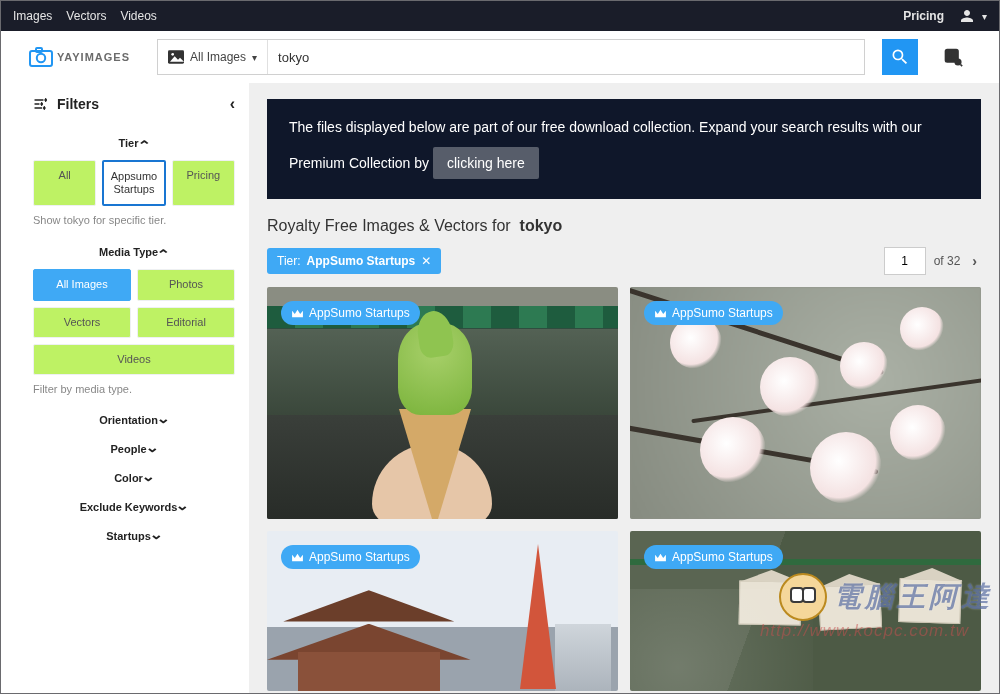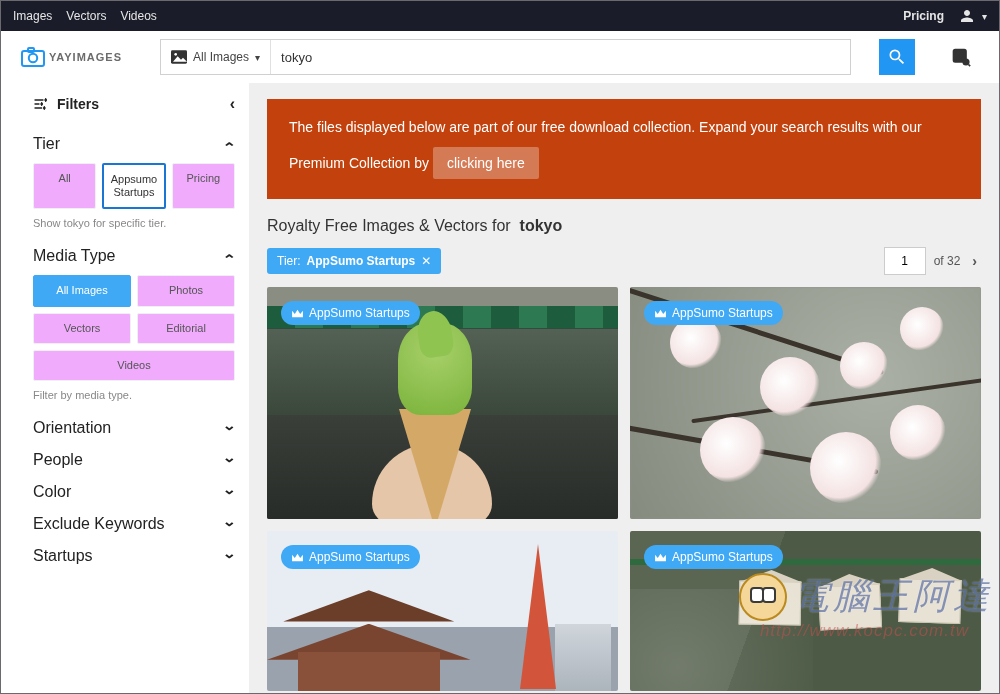--- a/index.html
+++ b/index.html
@@ -8,60 +8,60 @@
   
   .topbar { background: #1a1d29; color: #e5e5e5; display: flex; align-items: center; height: 30px; padding: 0 12px; font-size: 12px; }
   .topbar .nav { display: flex; gap: 14px; }
   .topbar .nav span { cursor: pointer; }
   .topbar .spacer { flex: 1; }
   .topbar .user { display: flex; align-items: center; gap: 6px; }
   .topbar .user svg { width: 18px; height: 18px; fill: #e5e5e5; }
   .topbar .chevron { font-size: 10px; }
   
   
-  .search-row { display: flex; align-items: center; height: 52px; padding: 0 20px; gap: 28px; }
+  .search-row { display: flex; align-items: center; height: 52px; padding: 0 28px; gap: 17px; }
   .logo { display: flex; align-items: center; gap: 4px; font-size: 11px; letter-spacing: 1px; color: #6b6b6b; font-weight: 600; }
   .logo svg { width: 24px; height: 22px; }
   .search-container { flex: 1; display: flex; align-items: center; border: 1px solid #d0d0d0; height: 36px; margin-left: 10px; }
   .search-type { display: flex; align-items: center; gap: 6px; padding: 0 10px; border-right: 1px solid #e0e0e0; font-size: 12px; color: #444; height: 100%; cursor: pointer; }
   .search-type svg { width: 16px; height: 14px; }
   .search-input { flex: 1; border: none; outline: none; padding: 0 10px; font-size: 13px; color: #333; height: 100%; }
   .search-btn { width: 36px; height: 36px; background: #2196f3; display: flex; align-items: center; justify-content: center; cursor: pointer; }
   .search-btn svg { width: 20px; height: 20px; fill: #fff; }
   .visual-search { width: 36px; height: 36px; display: flex; align-items: center; justify-content: center; cursor: pointer; }
   .visual-search svg { width: 20px; height: 20px; fill: #333; stroke: #333; }
   
   
   .main { display: flex; height: calc(694px - 30px - 52px - 2px); padding-left: 18px; }
   .sidebar { width: 230px; padding: 12px 14px 0 14px; overflow-y: auto; }
   .filters-header { display: flex; align-items: center; gap: 8px; font-weight: 700; font-size: 14px; color: #222; margin-bottom: 22px; }
   .filters-header svg { width: 16px; height: 16px; }
   .filters-header .collapse { margin-left: auto; font-size: 16px; font-weight: 700; cursor: pointer; }
   
   .filter-section { margin-bottom: 18px; }
-  .filter-title { display: flex; justify-content: space-between; align-items: center; font-weight: 400; font-size: 16px; color: #222; margin-bottom: 10px; cursor: pointer; }
+  .filter-title { display: flex; justify-content: center; align-items: center; font-weight: 700; font-size: 11px; color: #222; margin-bottom: 10px; cursor: pointer; }
   .filter-title .chev { font-size: 13px; font-weight: 700; }
   .filter-expanded .chev::before { content: "⌃"; display: inline-block; transform: translateY(3px) scaleX(1.3); }
   .filter-collapsed .chev::before { content: "⌄"; display: inline-block; transform: translateY(-2px) scaleX(1.3); font-weight: 700; }
   .filter-collapsed-list .filter-title { margin-bottom: 14px; }
   
   .btn-grid { display: grid; grid-template-columns: repeat(3, 1fr); gap: 6px; }
   .btn-grid2 { display: grid; grid-template-columns: repeat(2, 1fr); gap: 6px; }
-  .opt-btn { background: #f0abfc; border: 1px solid #eef0f2; color: #555; font-size: 11px; padding: 8px 2px; text-align: center; cursor: pointer; line-height: 1.2; border-radius: 2px; }
+  .opt-btn { background: #bef264; border: 1px solid #eef0f2; color: #555; font-size: 11px; padding: 8px 2px; text-align: center; cursor: pointer; line-height: 1.2; border-radius: 2px; }
   .opt-btn.active { background: #3fa9f5; color: #fff; border-color: #3fa9f5; }
   .opt-btn.outlined { border: 2px solid #1976d2; background: #fff; color: #333; }
   .opt-wide { grid-column: span 2; }
   .help-text { font-size: 11px; color: #888; margin-top: 8px; }
   
   .content { flex: 1; background: #efefef; padding: 16px 0 0 18px; overflow-y: auto; position: relative; }
   .content::-webkit-scrollbar { width: 14px; }
   .content::-webkit-scrollbar-track { background: #f0f0f0; }
   .content::-webkit-scrollbar-thumb { background: #bdbdbd; border-radius: 2px; }
   
-  .banner { background: #c2410c; color: #fff; padding: 20px 22px; font-size: 14px; margin-right: 18px; }
+  .banner { background: #0f172a; color: #fff; padding: 20px 22px; font-size: 14px; margin-right: 18px; }
   .banner .cta { display: inline-block; background: rgba(255,255,255,0.3); padding: 8px 14px; margin-top: 12px; border-radius: 2px; cursor: pointer; }
   
   .results-title { font-size: 16px; color: #333; margin: 18px 0 12px 0; }
   .results-title b { font-weight: 700; }
   
   .controls-row { display: flex; align-items: center; margin-bottom: 12px; margin-right: 18px; }
   .tier-chip { background: #3fa9f5; color: #fff; font-size: 12px; padding: 6px 10px; border-radius: 3px; display: flex; align-items: center; gap: 6px; justify-content: center; }
   .tier-chip .close-x { font-size: 12px; cursor: pointer; }
   .pager { margin-left: auto; display: flex; align-items: center; gap: 8px; font-size: 12px; color: #555; }
   .pager input { width: 42px; height: 28px; text-align: center; border: 1px solid #ccc; font-size: 12px; }
@@ -101,21 +101,21 @@
   .img4 { background: linear-gradient(110deg, #5a6552 0 38%, #4d5a45 38% 100%); position:relative; width:100%; height:100%; }
   .img4 .ema { position:absolute; width:62px; height:44px; background:#e8e2d4; border:1px solid #c9c2b0; transform: rotate(2deg); }
   .img4 .ema::before { content:""; position:absolute; top:-12px; left:0; width:0; height:0; border-left:31px solid transparent; border-right:31px solid transparent; border-bottom:12px solid #d9d2c2; }
   .img4 .rail { position:absolute; top:28px; left:0; right:0; height:6px; background:#2f6a3e; }
   .img4 .splash { position:absolute; bottom:-10px; left:-10px; width:55%; height:70%; background: radial-gradient(circle at 30% 70%, rgba(255,255,255,0.15), transparent); }
 
   .watermark { position: absolute; right: 6px; bottom: 72px; z-index: 20; display:flex; align-items:center; gap:6px; pointer-events:none; }
   .watermark .face { width:48px; height:48px; border-radius:50%; background:#f5d79a; border:2px solid #bb8a1f; position:relative; }
   .watermark .face::before { content:""; position:absolute; top:12px; left:9px; width:10px; height:12px; background:#fff; border:2px solid #3a3a3a; border-radius:4px; }
   .watermark .face::after { content:""; position:absolute; top:12px; right:9px; width:10px; height:12px; background:#fff; border:2px solid #3a3a3a; border-radius:4px; }
-  .watermark .txt { font-family: "Microsoft JhengHei", sans-serif; font-size:36px; letter-spacing:4px; color: rgba(68,90,150,0.62); font-weight:400; font-style:italic; text-shadow:0 0 2px rgba(255,255,255,0.4); }
+  .watermark .txt { font-family: "Microsoft JhengHei", sans-serif; font-size:28px; letter-spacing:4px; color: rgba(68,90,150,0.62); font-weight:700; font-style:italic; text-shadow:0 0 2px rgba(255,255,255,0.4); }
   .watermark-url { position:absolute; right:30px; bottom:52px; z-index:20; color: rgba(200,80,80,0.5); font-size:17px; font-style:italic; letter-spacing:1px; pointer-events:none; }
 </style>
 </head>
 <body>
 
 <div class="topbar">
   <div class="nav">
     <span>Images</span>
     <span>Vectors</span>
     <span>Videos</span>

